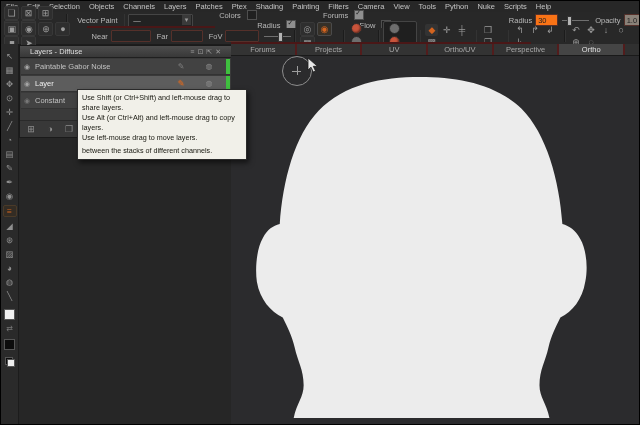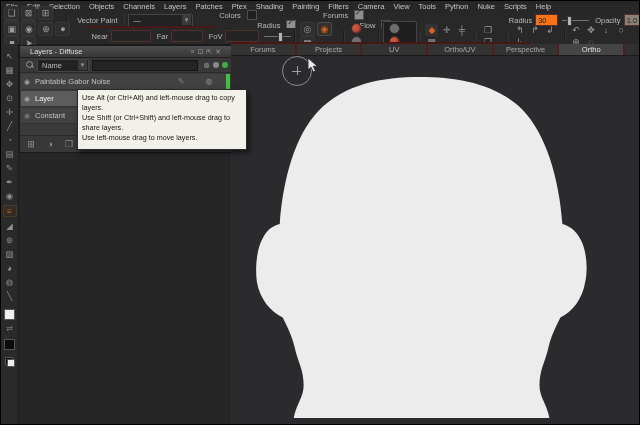--- a/index.html
+++ b/index.html
@@ -248,28 +248,20 @@
       </div>
   </div>
 
   <div id="layers-panel">
     <div id="lp-title">
       <span class="ttl">Layers - Diffuse</span>
       <span>
         <span class="wicon">≡</span><span class="wicon">⊡</span><span class="wicon">⇱</span><span class="wicon">✕</span>
       </span>
     </div>
-    <div class="lp-row">
-      <span class="mag-icon"></span>
-      <span class="tselect" style="width:34px">Name</span>
-      <span id="lp-search-input"></span>
-      <span id="clear-icon">⊗</span>
-      <span class="dot gray"></span>
-      <span class="dot green"></span>
-    </div>
     <div id="lp-list">
 
         <div class="layer-row">
           <span class="eye">◉</span>
           <span class="lname">Paintable Gabor Noise</span>
           <span class="paint-ico">✎</span>
           <span class="shader-ico">◍</span>
           <span class="cache-bar"></span>
         </div>
 
@@ -321,19 +313,20 @@
       </svg>
     </div>
   </div>
 
   <div id="brush-cursor"></div>
   <svg id="mouse-pointer" width="12" height="16">
     <polygon points="1,1 1,13 4,10.2 6.3,15 8.5,14 6.3,9.3 10.5,9.3" fill="#e8e8e8" stroke="#1a1a1a" stroke-width="0.8"></polygon>
   </svg>
 
   <div id="tooltip">
-    <div class="tline">Use Alt (or Ctrl+Alt) and left-mouse drag to copy layers.</div>
-      <div class="tline">Use Shift (or Ctrl+Shift) and left-mouse drag to share layers.</div>
+    <div class="tline">Use Shift (or Ctrl+Shift) and left-mouse drag to share layers.</div>
+      <div class="tline">Use Alt (or Ctrl+Alt) and left-mouse drag to copy layers.</div>
       <div class="tline">Use left-mouse drag to move layers.</div>
       <div class="tline"></div>
+      <div class="tline">between the stacks of different channels.</div>
   </div>
 
 </div>
 
 </body></html>

